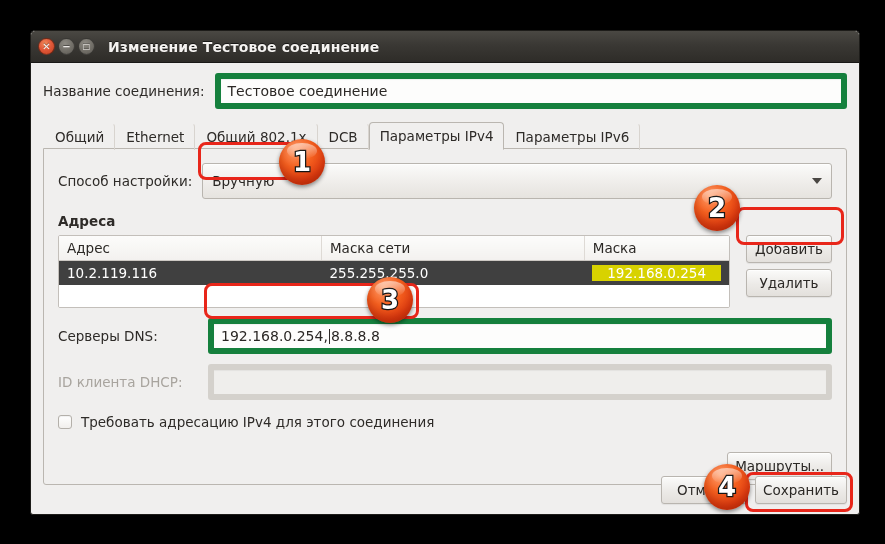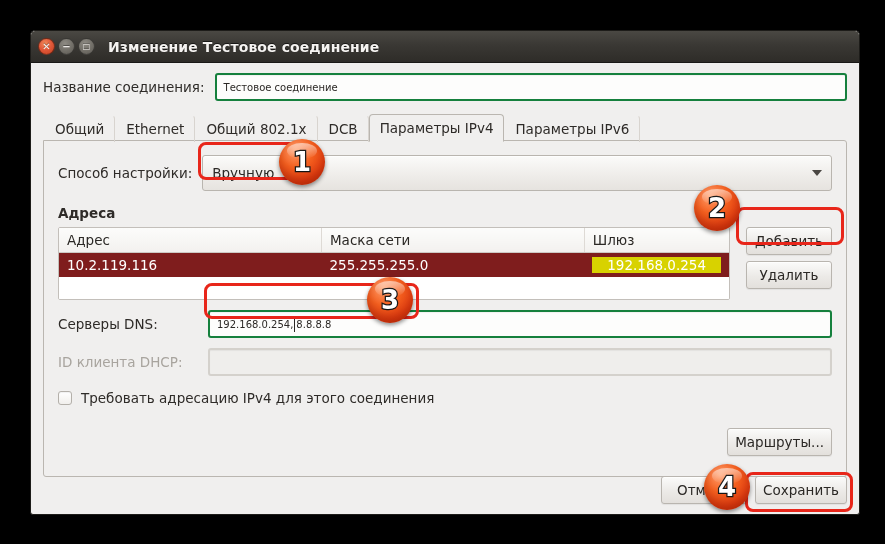--- a/index.html
+++ b/index.html
@@ -53,24 +53,24 @@
     text-shadow: 0 -1px 0 rgba(0,0,0,.6);
     letter-spacing: .1px;
   }
 
   .body { padding: 10px 12px 0 12px; }
   .lbl { font-size: 13.5px; color: #2e2b28; }
   .lbl.dim { color: #a8a49e; }
 
   .field {
     background: #fdfdfc;
-    border: 2px solid #15803d;
+    border: 6px solid #15803d;
     border-radius: 3px;
     height: 26px;
-    font-size: 10px;
+    font-size: 14px;
     color: #2b2825;
     padding: 12px 7px;
     display: flex; align-items: center;
     box-shadow: inset 0 1px 1px rgba(0,0,0,.05);
   }
   .field.disabled { background: #efeeec; border-color: #d4d1cc; }
 
   .btn {
     background: linear-gradient(to bottom, #fbfbfa 0%, #eceae7 55%, #e3e0dc 100%);
     border: 1px solid #b9b5af;
@@ -166,21 +166,21 @@
     background: linear-gradient(to bottom, #fcfcfb 0%, #f3f1ef 100%);
     border-bottom: 1px solid #cdc9c4;
     border-right: 1px solid #dedad5;
   }
   table.addr th:last-child { border-right: none; }
   table.addr td {
     font-size: 13.5px;
     padding: 4px 8px;
     color: #2b2825;
   }
-  tr.selected td { background: #7f1d1d; color: #fff; }
+  tr.selected td { background: #404040; color: #fff; }
   tr.selected td .hl { background: #d8d200; color: #fff; padding: 0 15px; }
   tr.empty td { height: 22px; background: #fff; }
   .tblbtns { display: flex; flex-direction: column; gap: 6px; width: 86px; }
   .tblbtns .btn { width: 100%; }
 
   
   .frow { display: flex; align-items: center; margin-top: 10px; }
   .frow .lbl { width: 150px; flex: none; }
   .frow .field { flex: 1; }
 
@@ -295,21 +295,21 @@
 
         <div class="sectitle">Адреса</div>
 
         <div class="addrwrap">
           <div class="tablebox">
             <table class="addr">
               <thead>
                 <tr>
                   <th style="width:40%">Адрес</th>
                   <th style="width:40%">Маска сети</th>
-                  <th>Шлюз</th>
+                  <th>Маска</th>
                 </tr>
               </thead>
               <tbody>
                 <tr class="selected">
                   <td>10.2.119.116</td>
                   <td>255.255.255.0</td>
                   <td><span class="hl">192.168.0.254</span></td>
                 </tr>
                 <tr class="empty">
                   <td></td>

